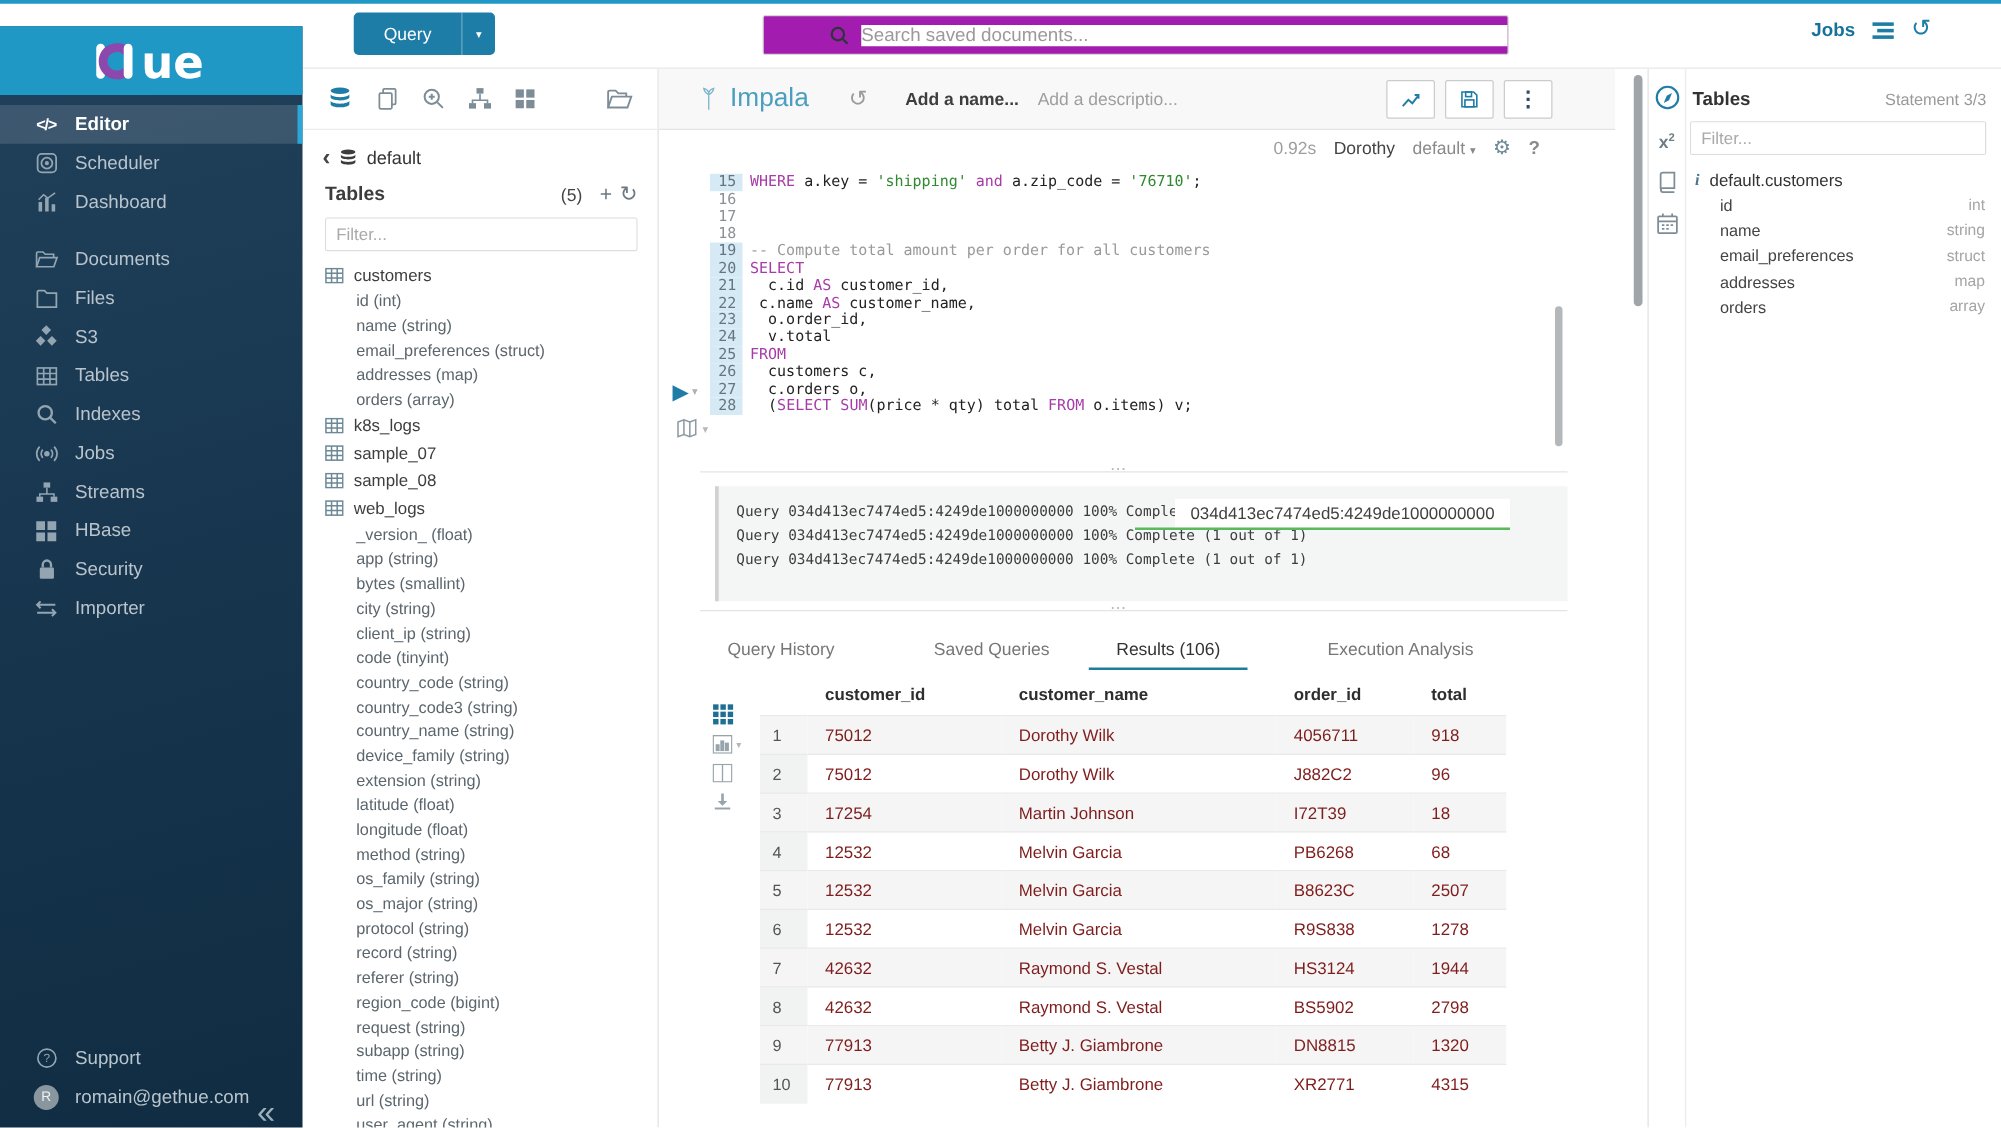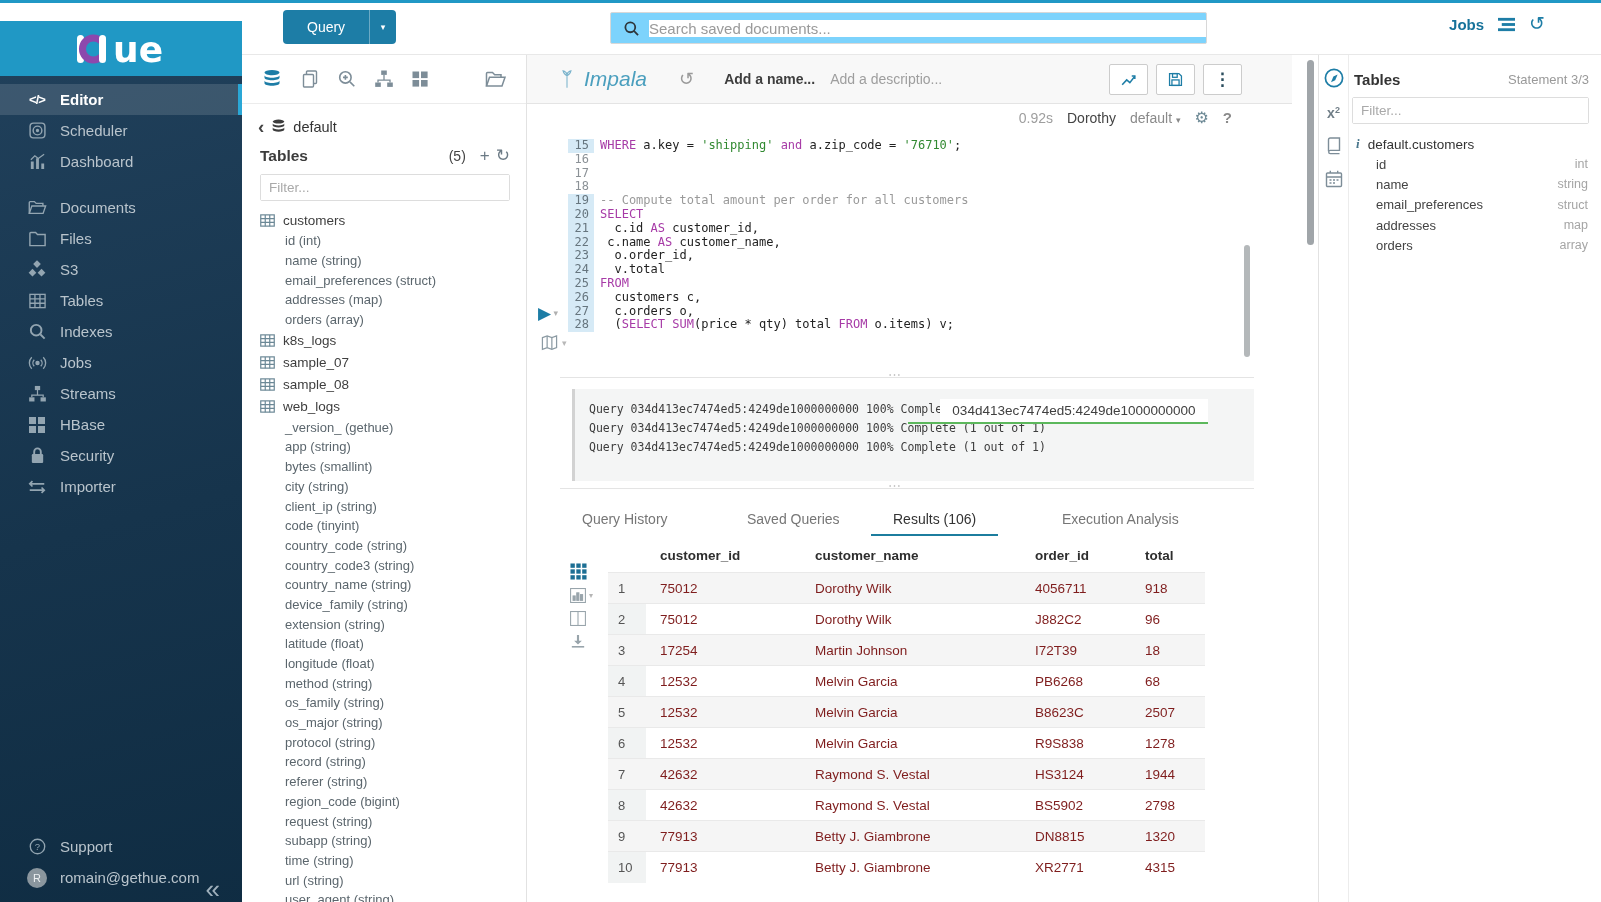--- a/index.html
+++ b/index.html
@@ -32,21 +32,21 @@
 
   
   #topbar { position:absolute; left:242px; top:3px; width:1359px; height:52px; background:#fff;
             border-bottom:1px solid #e8e8e8; z-index:10; }
   #query-split { position:absolute; left:41px; top:7px; height:34px; display:flex; background:#1d7da6;
                  border-radius:4px; overflow:hidden; cursor:pointer; }
   #query-split .qmain { padding:0 24px; color:#fff; font-size:14px; display:flex; align-items:center; }
   #query-split .qcaret { width:27px; border-left:1px solid rgba(255,255,255,.35); color:#fff; font-size:9px;
                  display:flex; align-items:center; justify-content:center; }
   #searchbox { position:absolute; left:368px; top:9px; width:597px; height:32px; border:1px solid #d8d8d8;
-               border-radius:2px; display:flex; align-items:center; background:#7dd3fc; }
+               border-radius:2px; display:flex; align-items:center; background:#a21caf;padding-left:40px; }
   #searchbox .sico { margin:0 9px 0 12px; color:#2e353a; }
   #searchbox input { border:none; outline:none; flex:1; font-size:15px; color:#444;
                      font-family:"Liberation Sans",sans-serif; }
   #searchbox input::placeholder { color:#9a9a9a; }
   #jobs-cluster { position:absolute; right:56px; top:12px; display:flex; align-items:center; gap:13px; }
   #jobs-label { color:#16729a; font-size:15px; font-weight:bold; cursor:pointer; }
   .blueico { color:#1d7da6; cursor:pointer; }
   #global-history { color:#1d7da6; font-size:19px; cursor:pointer; line-height:18px; }
 
   
@@ -67,21 +67,21 @@
   .filterbox input::placeholder { color:#a9a9a9; }
   #tree { padding:4px 0 0 18px; }
   .tree-table { height:22px; display:flex; align-items:center; gap:8px; font-size:13.5px; color:#3e3e3e; cursor:pointer; }
   .tree-table .tico { color:#6b8896; }
   .tree-col { height:19.7px; padding-left:25px; font-size:13px; color:#5b666d; display:flex; align-items:center; cursor:pointer; }
 
   
   #edheader { position:absolute; left:527px; top:55px; width:765px; height:49px; background:#f8f8f8;
               border-bottom:1px solid #e4e4e4; display:flex; align-items:center; }
   #edheader .impala { display:flex; align-items:center; gap:9px; margin-left:32px; cursor:pointer; }
-  #edheader .impala .ename { font-size:21px; color:#4b9fbe;font-style:italic; }
+  #edheader .impala .ename { font-size:21px; color:#4b9fbe; }
   #ed-hist { color:#9b9b9b; font-size:18px; margin-left:32px; cursor:pointer; }
   #ed-name { margin-left:30px; font-size:14px; font-weight:bold; color:#3e3e3e; cursor:text; }
   #ed-desc { margin-left:15px; font-size:14px; color:#9e9e9e; cursor:text; }
   #ed-btns { margin-left:auto; margin-right:50px; display:flex; gap:8px; }
   .edbtn { width:39px; height:31px; background:#fff; border:1px solid #ccc; border-radius:2px;
            display:flex; align-items:center; justify-content:center; cursor:pointer; color:#1d7da6; }
   .edbtn.dots { color:#2b4d5e; font-size:17px; font-weight:bold; }
   #statusrow { position:absolute; left:527px; top:108px; width:705px; text-align:right; font-size:14px;
                display:flex; justify-content:flex-end; align-items:center; gap:14px; }
   #statusrow .time { color:#9e9e9e; }
@@ -446,21 +446,21 @@
       </div>
       <div class="tree-table">
         <span class="tico">
           <svg width="15" height="13" viewBox="0 0 20 17" fill="none" stroke="currentColor" stroke-width="1.6">
             <rect x="1" y="1" width="18" height="15"></rect>
             <path d="M1 6h18M1 11h18M7 1v15M13 1v15"></path>
           </svg>
         </span>
         <span>web_logs</span>
       </div>
-      <div class="tree-col">_version_ (gethue)</div>
+      <div class="tree-col">_version_ (float)</div>
       <div class="tree-col">app (string)</div>
       <div class="tree-col">bytes (smallint)</div>
       <div class="tree-col">city (string)</div>
       <div class="tree-col">client_ip (string)</div>
       <div class="tree-col">code (tinyint)</div>
       <div class="tree-col">country_code (string)</div>
       <div class="tree-col">country_code3 (string)</div>
       <div class="tree-col">country_name (string)</div>
       <div class="tree-col">device_family (string)</div>
       <div class="tree-col">extension (string)</div>

